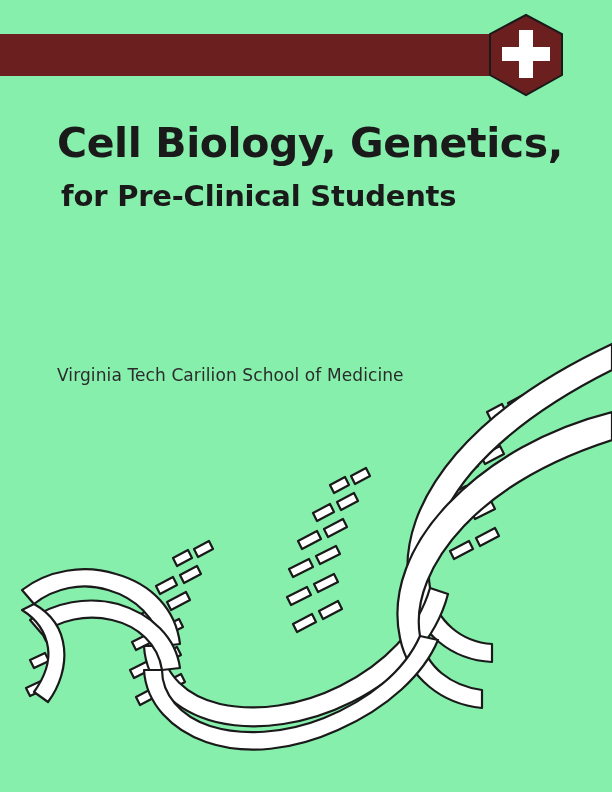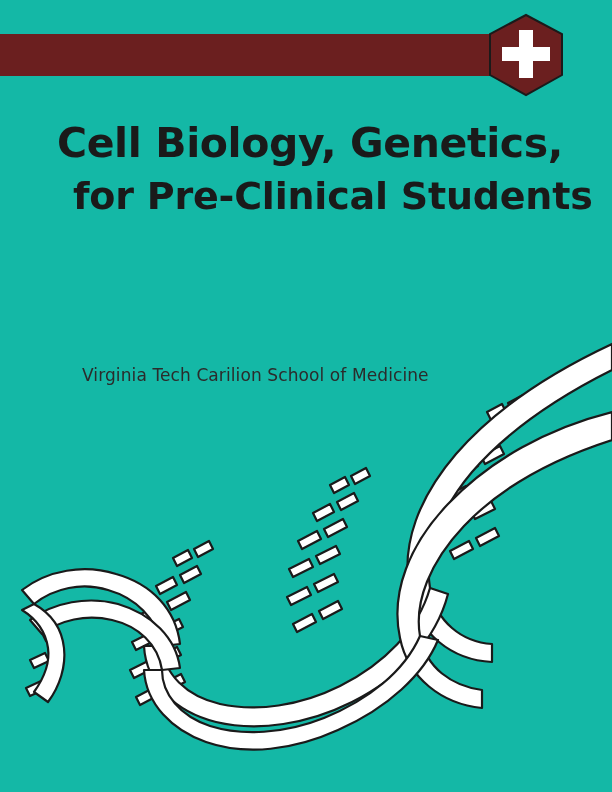--- a/index.html
+++ b/index.html
@@ -11,21 +11,21 @@
     height: 792px;
     background: #d3d3d3;
     font-family: "DejaVu Sans", sans-serif;
     overflow: hidden;
     position: relative;
   }
   .cover {
     position: relative;
     width: 612px;
     height: 792px;
-    background: #14b8a6;
+    background: #86efac;
     overflow: hidden;
   }
 
   
   .banner {
     position: absolute;
     left: 0;
     top: 34px;
     width: 540px;
     height: 42px;
@@ -53,24 +53,24 @@
     font-size: 41px;
     line-height: 50px;
     color: #1a1a1a;
     letter-spacing: -0.4px;
     margin: 0;
     white-space: nowrap;
   }
   .subtitle {
     font-family: "DejaVu Sans", sans-serif;
     font-weight: bold;
-    font-size: 38px;
+    font-size: 29px;
     line-height: 40px;
     color: #1a1a1a;
-    margin: 8px 0 0 16px;
+    margin: 8px 0 0 4px;
     letter-spacing: -0.2px;
     white-space: nowrap;
   }
   .author {
     position: absolute;
     left: 57px;
     top: 320px;
     font-family: "DejaVu Sans", sans-serif;
     font-weight: bold;
     font-size: 19px;
@@ -78,21 +78,20 @@
     letter-spacing: 0.2px;
   }
   .affiliation {
     position: absolute;
     left: 57px;
     top: 365px;
     font-family: "DejaVu Sans", sans-serif;
     font-size: 17px;
     color: #2b2b2b;
     letter-spacing: 0.1px;
-    margin-left: 25px;
   }
 
   
   .dna {
     position: absolute;
     left: 0;
     top: 300px;
     width: 612px;
     height: 492px;
   }

